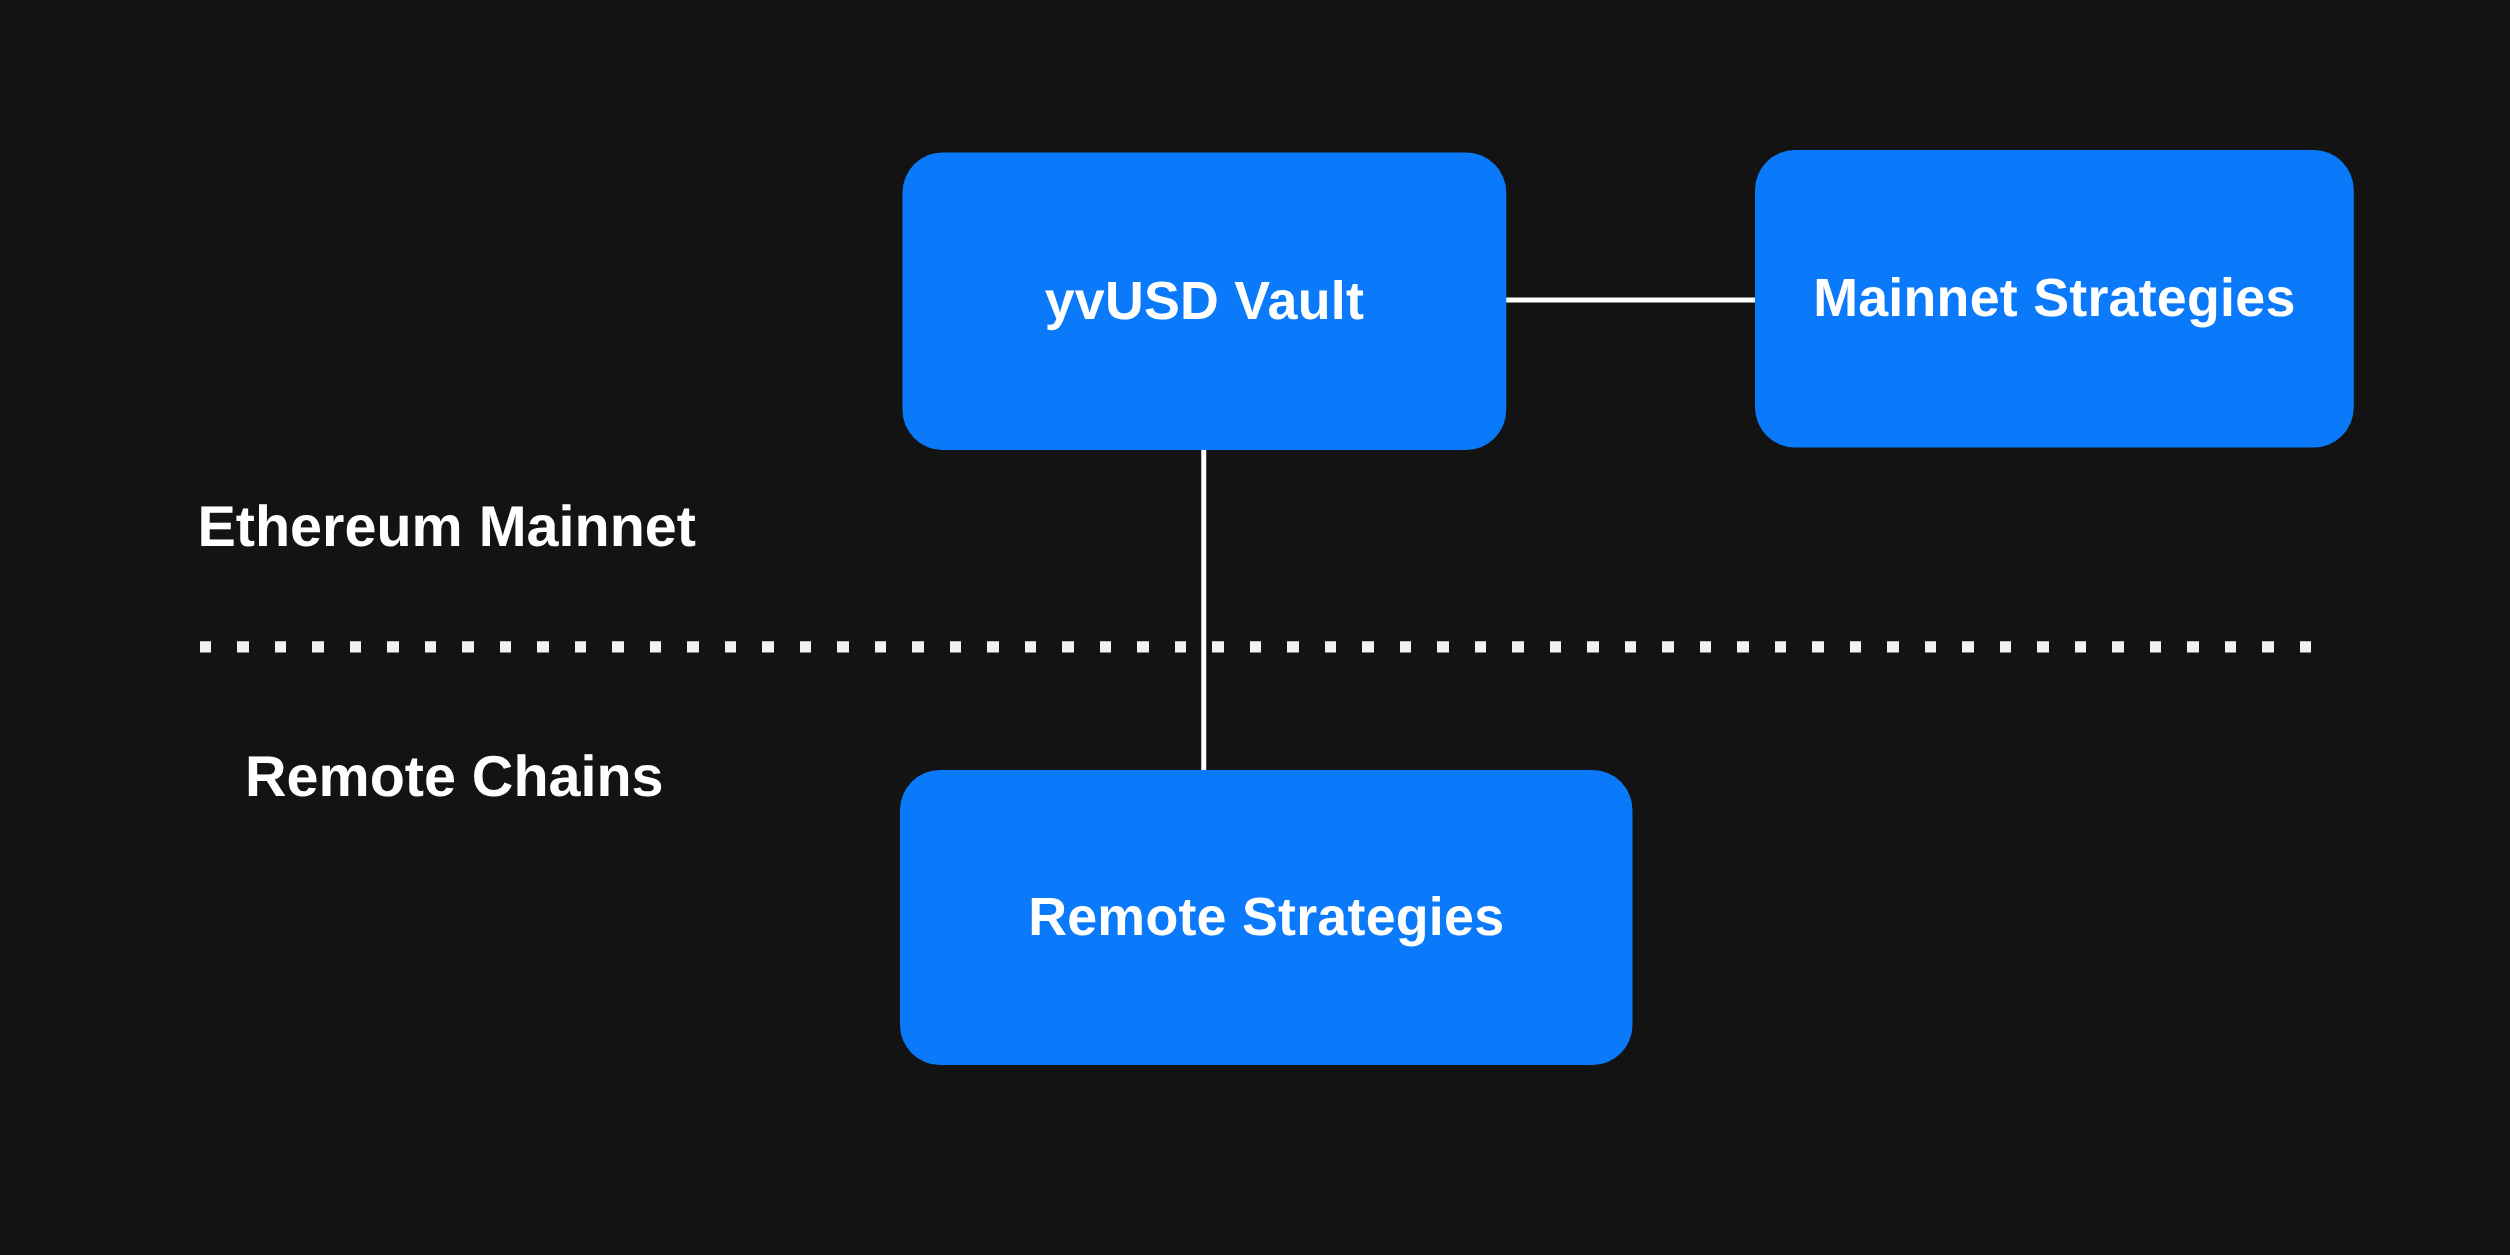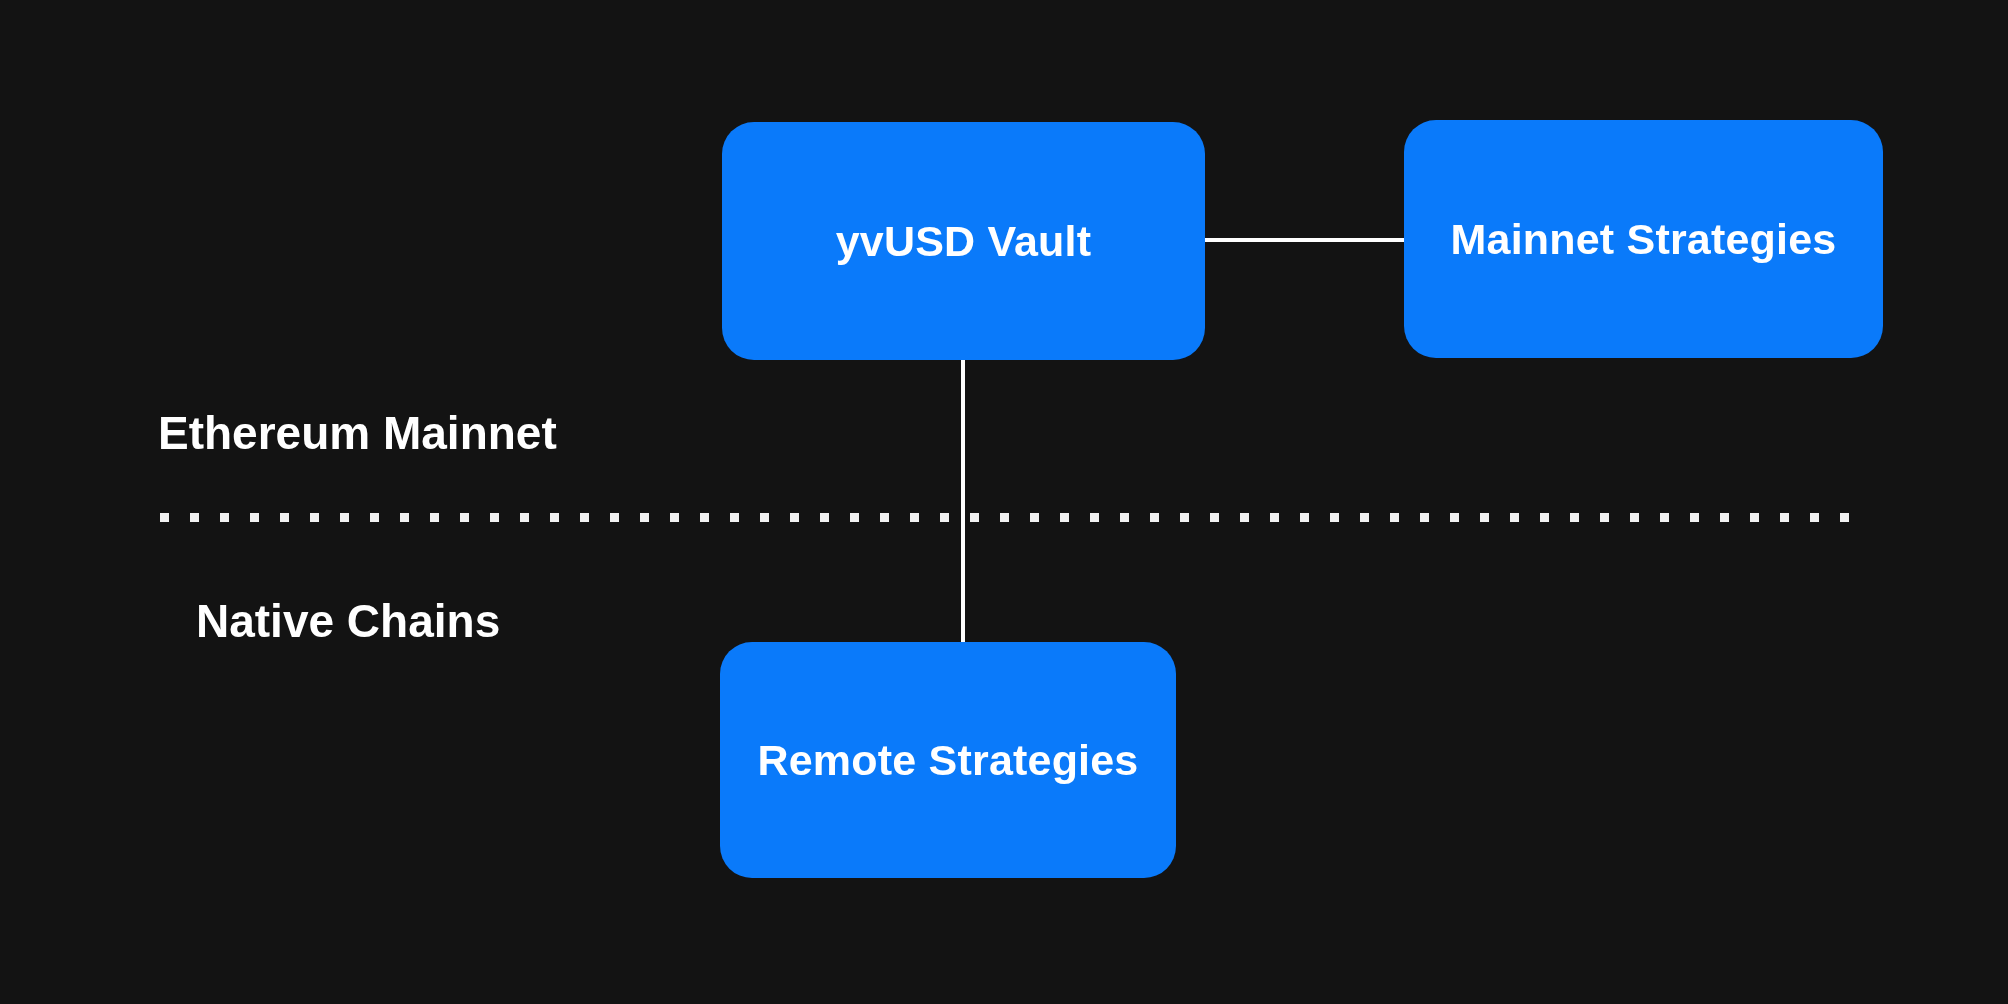--- a/index.html
+++ b/index.html
@@ -37,21 +37,21 @@
     font-weight: bold;
     font-size: 43px;
     letter-spacing: 0.2px;
     line-height: 1;
     white-space: nowrap;
     text-align: center;
   }
 
   #node-yvusd-vault      { left: 722px;  top: 122px; width: 483px; height: 238px; }
   #node-mainnet-strategies { left: 1404px; top: 120px; width: 479px; height: 238px; }
-  #node-remote-strategies  { left: 720px;  top: 642px; width: 456px; height: 236px; }
+  #node-remote-strategies  { left: 720px;  top: 616px; width: 586px; height: 236px; }
 
   
   .edge {
     position: absolute;
     background: #ffffff;
   }
   #edge-vault-to-mainnet {
     left: 1203px;
     top: 238px;
     width: 203px;
@@ -99,38 +99,38 @@
   
   .region-label {
     position: absolute;
     color: #ffffff;
     font-family: "Liberation Sans", sans-serif;
     font-weight: bold;
     font-size: 46px;
     line-height: 1;
     white-space: nowrap;
   }
-  #region-label-ethereum-mainnet { left: 158px; top: 398px; margin-top: 12px; }
+  #region-label-ethereum-mainnet { left: 158px; top: 398px; }
   #region-label-remote-chains    { left: 196px; top: 598px; }
 </style>
 </head>
 <body>
 
 <div id="diagram-canvas">
 
   <div class="edge" id="edge-vault-to-mainnet"></div>
 
   <div class="edge" id="edge-vault-to-remote"></div>
 
   <div id="chain-divider"></div>
 
 
   <div class="region-label" id="region-label-ethereum-mainnet">Ethereum Mainnet</div>
 
-  <div class="region-label" id="region-label-remote-chains">Native Chains</div>
+  <div class="region-label" id="region-label-remote-chains">Remote Chains</div>
 
   <div class="node" id="node-yvusd-vault">
     <span class="node-label">yvUSD Vault</span>
   </div>
 
   <div class="node" id="node-mainnet-strategies">
     <span class="node-label">Mainnet Strategies</span>
   </div>
 
   <div class="node" id="node-remote-strategies">

